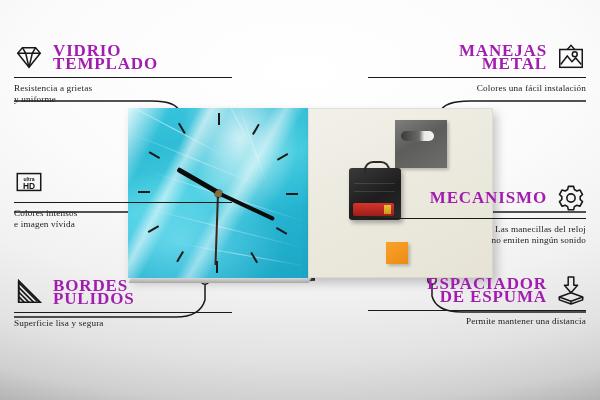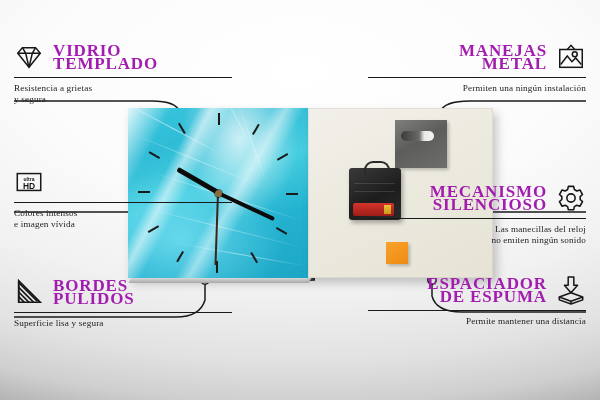--- a/index.html
+++ b/index.html
@@ -227,21 +227,21 @@
           <path d="M4 12 L28 12 M9 6 L12.5 12 L16 27 M23 6 L19.5 12 L16 27"></path>
         </g>
       </svg>
       <div>
         <div class="f-title">VIDRIO</div>
         <div class="f-title">TEMPLADO</div>
       </div>
     </div>
     <div class="f-rule"></div>
     <div class="f-desc">Resistencia a grietas</div>
-    <div class="f-desc">y segura</div>
+    <div class="f-desc">y uniforme</div>
   </div>
 
   <div class="feature f-left" style="left:14px;top:167px;">
     <div class="f-head">
       <svg class="f-icon" viewBox="0 0 32 32">
         <rect x="3.5" y="7" width="25" height="18" fill="none" stroke="#17171a" stroke-width="1.6"></rect>
         <text x="16" y="15" font-family="Liberation Sans, sans-serif" font-size="5.4" font-weight="700" fill="#17171a" text-anchor="middle">ultra</text>
         <text x="16" y="23" font-family="Liberation Sans, sans-serif" font-size="9" font-weight="700" fill="#17171a" text-anchor="middle">HD</text>
       </svg>
     </div>
@@ -282,34 +282,33 @@
           <path d="M5 24 L12 15 L17 21 L21 17 L27 24"></path>
           <circle cx="20" cy="13" r="2.6"></circle>
         </g>
       </svg>
       <div>
         <div class="f-title">MANEJAS</div>
         <div class="f-title">METAL</div>
       </div>
     </div>
     <div class="f-rule"></div>
-    <div class="f-desc">Permiten una ningún instalación</div>
+    <div class="f-desc">Colores una fácil instalación</div>
   </div>
 
   <div class="feature f-right" style="left:368px;top:167px;margin-top:16px;">
     <div class="f-head">
       <svg class="f-icon" viewBox="0 0 32 32">
         <g fill="none" stroke="#17171a" stroke-width="1.7" stroke-linejoin="round">
           <path d="M13.2 3.6 h5.6 l.8 3.4 2.6 1.5 3.3-1.1 2.8 4.9 -2.5 2.3 0 3 2.5 2.3 -2.8 4.9 -3.3-1.1 -2.6 1.5 -.8 3.4 h-5.6 l-.8-3.4 -2.6-1.5 -3.3 1.1 -2.8-4.9 2.5-2.3 0-3 -2.5-2.3 2.8-4.9 3.3 1.1 2.6-1.5 Z"></path>
           <circle cx="16" cy="16" r="4.4"></circle>
         </g>
       </svg>
       <div>
         <div class="f-title">MECANISMO</div>
-        <div class="f-title">SILENCIOSO</div>
       </div>
     </div>
     <div class="f-rule"></div>
     <div class="f-desc">Las manecillas del reloj</div>
     <div class="f-desc">no emiten ningún sonido</div>
   </div>
 
   <div class="feature f-right" style="left:368px;top:275px;">
     <div class="f-head">
       <svg class="f-icon" viewBox="0 0 32 32">

